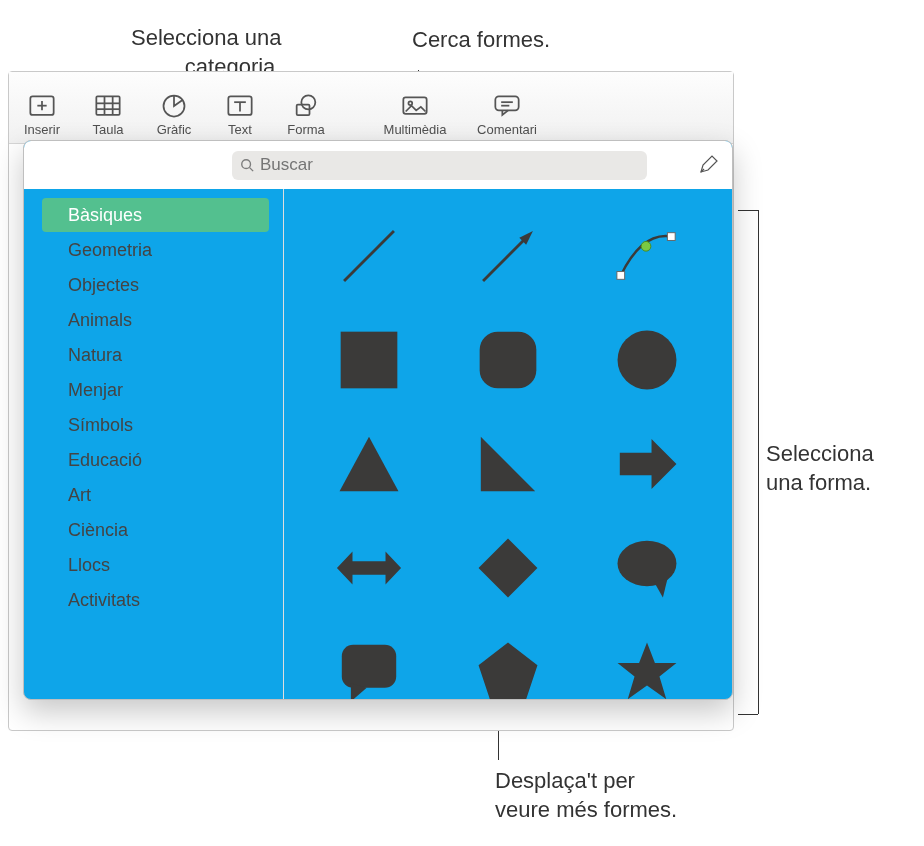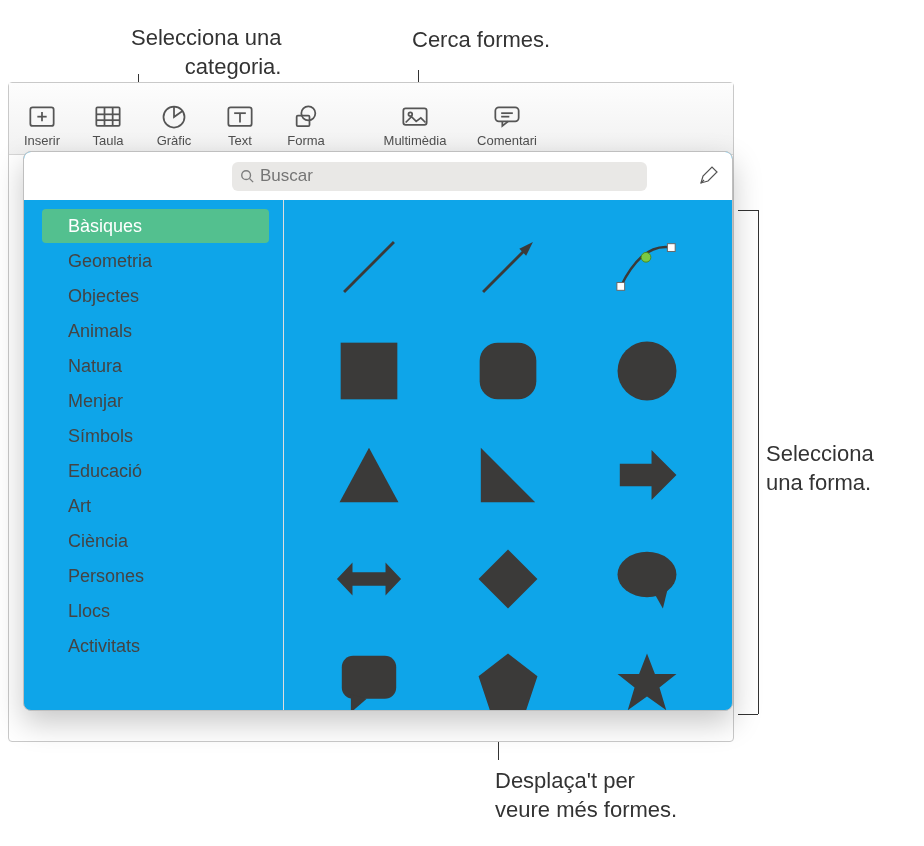--- a/index.html
+++ b/index.html
@@ -18,21 +18,21 @@
       line-height: 1.3;
       white-space: pre-line;
     }
     .callout-line {
       position: absolute;
       background: #333;
     }
     .app-frame {
       position: absolute;
       left: 8px;
-      top: 82px;
+      top: 71px;
       width: 726px;
       height: 660px;
       border: 1px solid #c9c9c9;
       border-radius: 4px;
       background: #fff;
     }
     .toolbar {
       height: 72px;
       background: linear-gradient(#fdfdfd,#f1f1f1);
       border-bottom: 1px solid #d6d6d6;
@@ -304,23 +304,20 @@
         <div class="cat-item">
             <span>Educació</span>
           </div>
         <div class="cat-item">
             <span>Art</span>
           </div>
         <div class="cat-item">
             <span>Ciència</span>
           </div>
         <div class="cat-item">
-            <span>Persones</span>
-          </div>
-        <div class="cat-item">
             <span>Llocs</span>
           </div>
         <div class="cat-item">
             <span>Activitats</span>
           </div>
       </div>
       <div class="shapes-area">
         <div class="shapes-grid">
 
           <div class="shape-cell">

